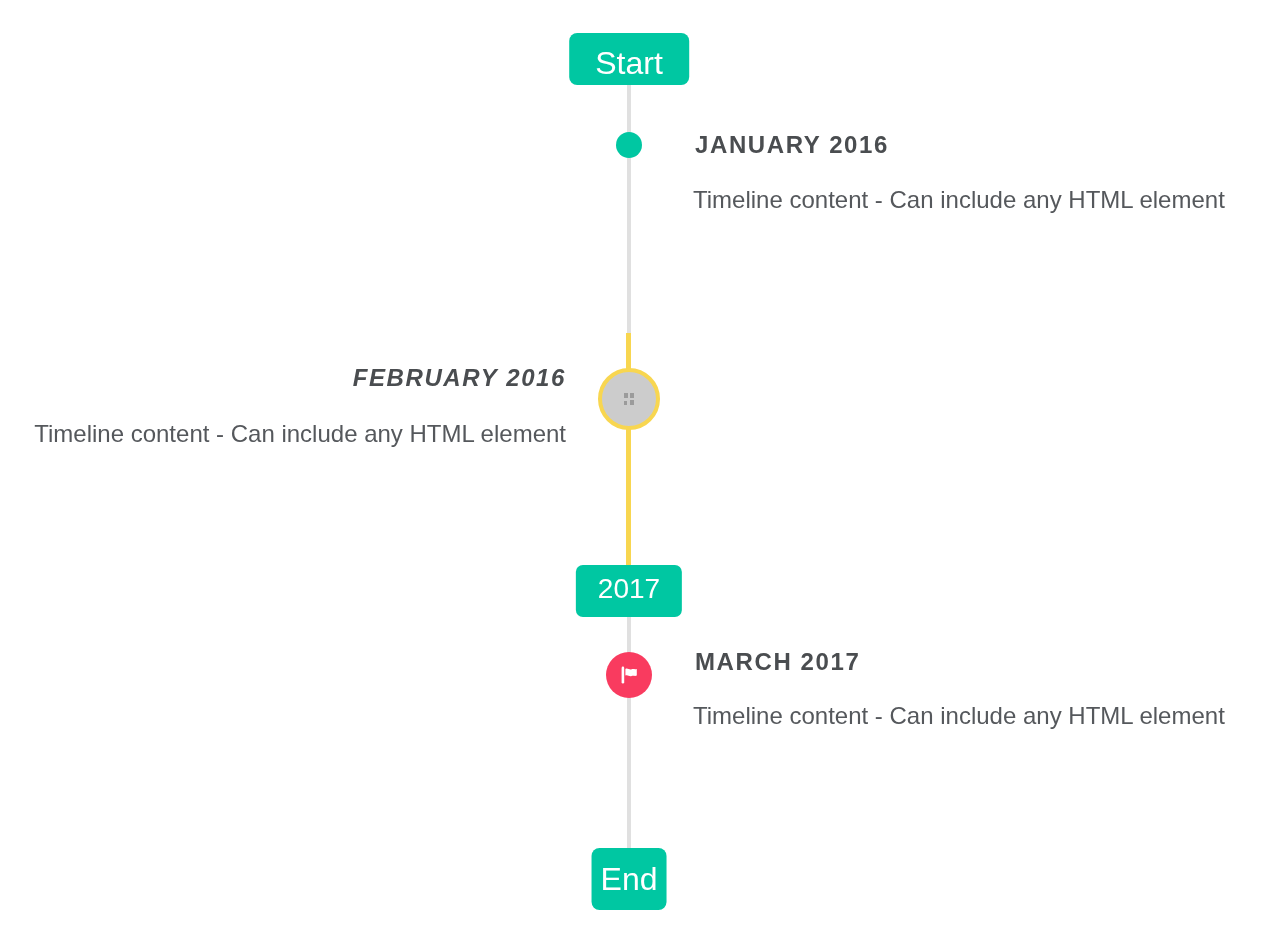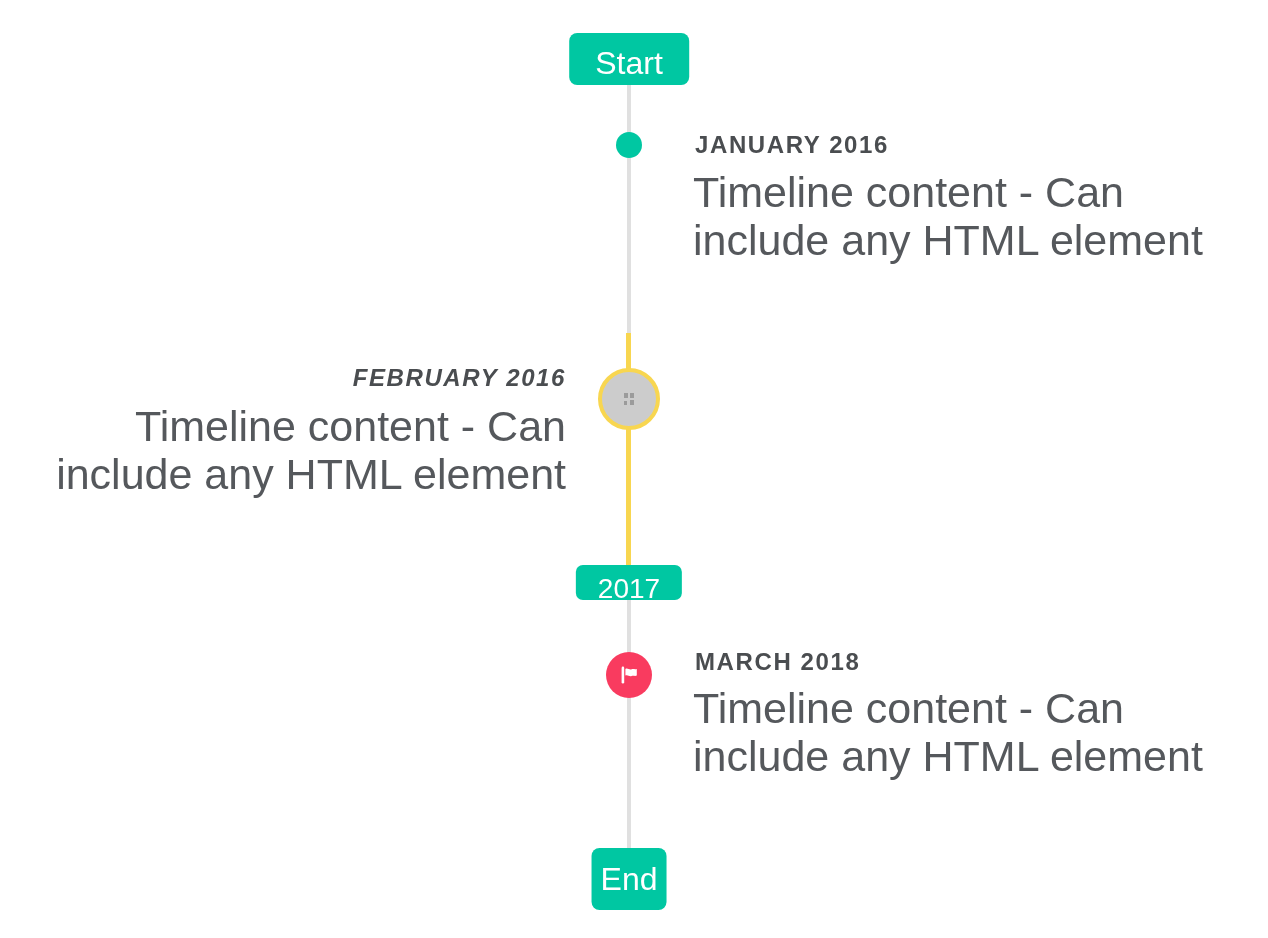--- a/index.html
+++ b/index.html
@@ -39,21 +39,21 @@
     left: 629px;
     transform: translateX(-50%);
     background: var(--accent-teal, #00c7a2);
     color: var(--badge-text, #ffffff);
     border-radius: 8px;
     text-align: center;
     white-space: nowrap;
     z-index: 3;
   }
   .badge.start { top: 33px; height: 52px; line-height: 60px; font-size: 32px; padding: 0 26px; }
-  .badge.mid   { top: 565px; height: 35px; line-height: 47px; font-size: 28px; padding: 0 22px; border-radius: 7px; }
+  .badge.mid   { top: 565px; height: 52px; line-height: 47px; font-size: 28px; padding: 0 22px; border-radius: 7px; }
   .badge.end   { top: 848px; height: 62px; line-height: 62px; font-size: 32px; padding: 0 9px; }
 
   
   .marker { position: absolute; z-index: 3; border-radius: 50%; }
   .marker.dot {
     left: 616px; top: 132px;
     width: 26px; height: 26px;
     background: var(--accent-teal, #00c7a2);
   }
   .marker.image {
@@ -77,22 +77,22 @@
   .entry .label {
     font-size: 24px;
     font-weight: 700;
     letter-spacing: 1.6px;
     color: var(--label-text, #4a4d50);
     white-space: nowrap;
   }
   .entry .content {
     position: absolute;
     width: 540px;
-    font-size: 43px;
-    line-height: 48px;
+    font-size: 24px;
+    line-height: 64px;
     color: var(--content-text, #55585c);
   }
   .entry.right { text-align: left; }
   .entry.left  { text-align: right; }
   .entry.left .label { position: absolute; right: 0; font-style: italic; }
 
   .entry.e1 { left: 695px; top: 131px; }
   .entry.e1 .content { left: -2px; top: 37px; }
 
   .entry.e2 { right: 702px; top: 364px; }
@@ -137,19 +137,19 @@
       <rect x="4.6" y="3.6" width="2.6" height="17" rx="1.3"></rect>
       <path d="M8.4 5.9
                C 10.6 4.6, 12.4 7.2, 14.6 6.3
                C 16.4 5.6, 17.8 6.7, 19.8 5.9
                L 19.8 12.6
                C 17.8 13.4, 16.4 12.3, 14.6 13.0
                C 12.4 13.9, 10.6 11.3, 8.4 12.6 Z"></path>
     </svg>
   </div>
   <div class="entry right e3">
-    <div class="label">MARCH 2018</div>
+    <div class="label">MARCH 2017</div>
     <div class="content">Timeline content - Can include any HTML element</div>
   </div>
 
   <div class="badge end">End</div>
 
 </div>
 
 </body></html>

